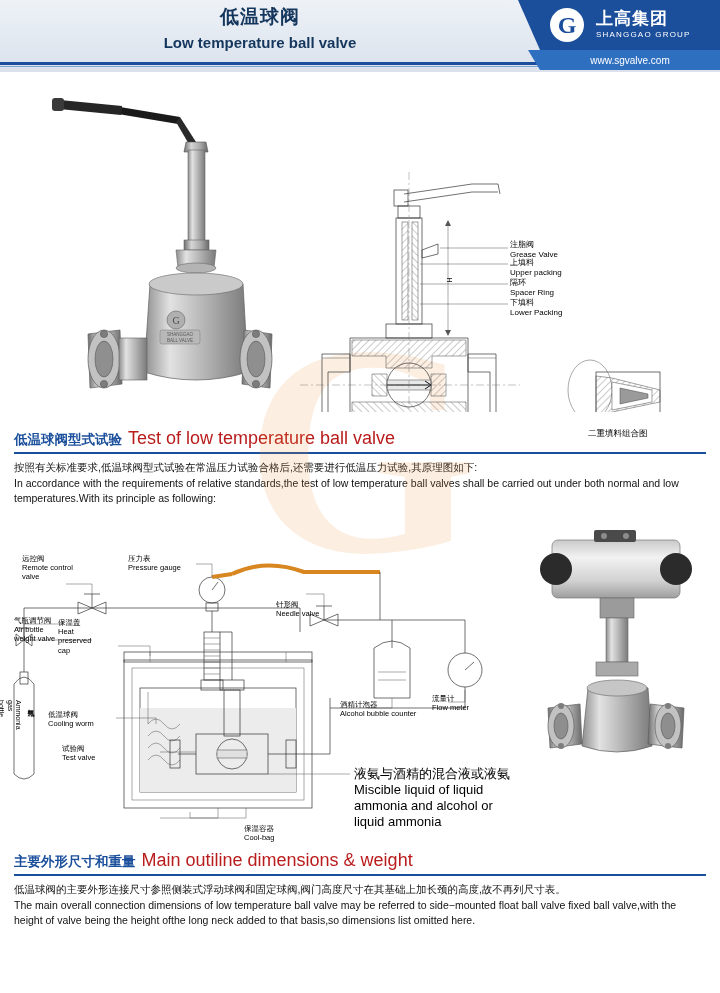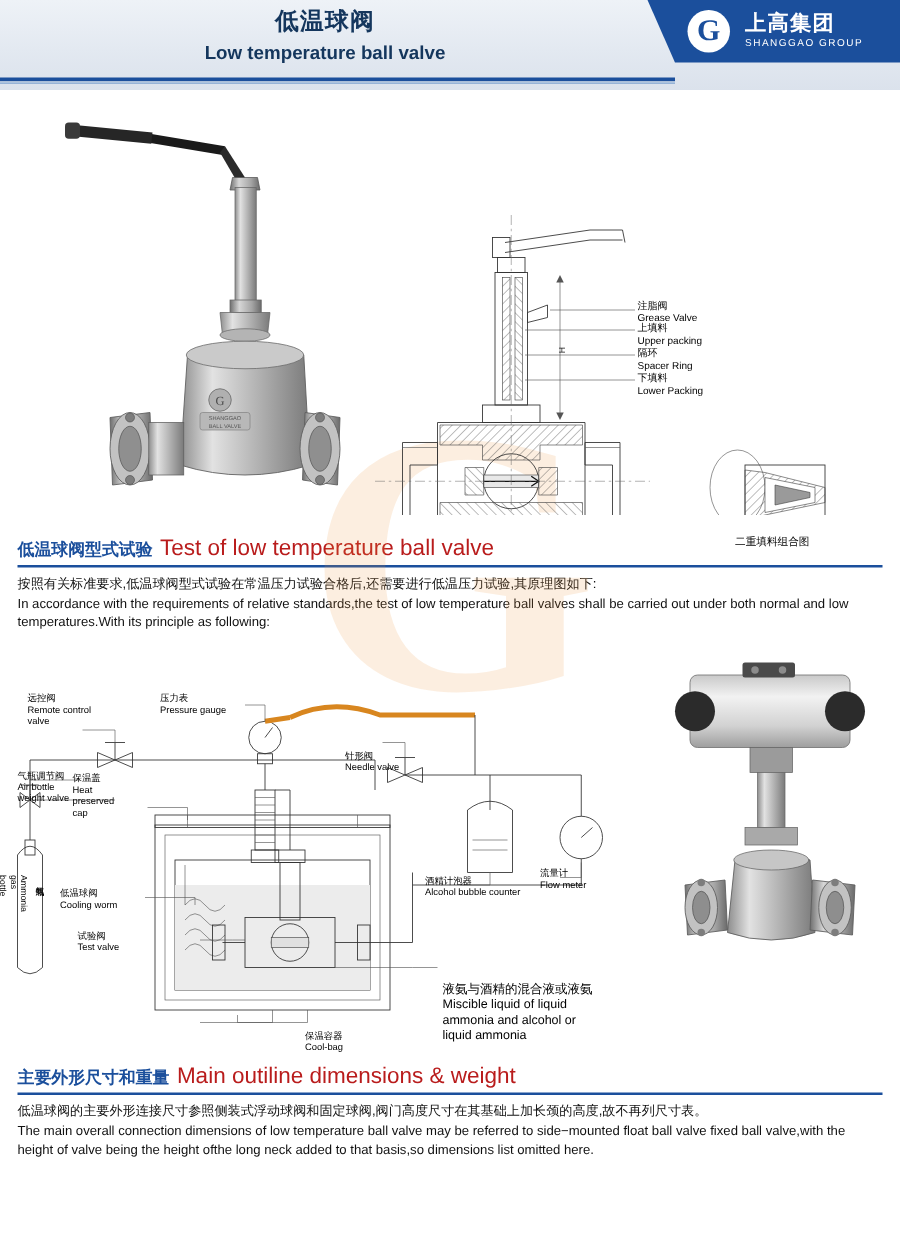--- a/index.html
+++ b/index.html
@@ -110,20 +110,21 @@
   <div class="header-rule2"></div>
 
   <div class="logo-box">
     <div class="logo-g">G</div>
     <div class="logo-text">
       <div class="logo-cn">上高集团</div>
       <div class="logo-en">SHANGGAO GROUP</div>
     </div>
   </div>
 
+  <div class="url-bar">www.sgvalve.com</div>
 </div>
 
 <div class="watermark">G</div>
 
 <div class="fig-area" style="height:340px;">
 <svg width="720" height="340" viewBox="0 0 720 340">
   <defs>
     <linearGradient id="metal" x1="0" y1="0" x2="1" y2="0">
       <stop offset="0%" stop-color="#8d8d8d"></stop>
       <stop offset="25%" stop-color="#e2e2e2"></stop>
@@ -458,21 +459,21 @@
 <div style="position:absolute;left:340px;top:188px;font-size:7.5px;line-height:1.25;">
   <div>酒精计泡器</div>
   <div>Alcohol bubble counter</div>
 </div>
 
 <div style="position:absolute;left:432px;top:182px;font-size:7.5px;line-height:1.25;">
   <div>流量计</div>
   <div>Flow meter</div>
 </div>
 
-<div style="position:absolute;left:354px;top:254px;font-size:10px;line-height:1.25;margin-top:20px;">
+<div style="position:absolute;left:354px;top:254px;font-size:13px;line-height:1.25;">
   <div>液氨与酒精的混合液或液氨</div>
   <div style="white-space:pre-line">Miscible liquid of liquid
 ammonia and alcohol or
 liquid ammonia</div>
 </div>
 
 <div style="position:absolute;left:200px;top:312px;font-size:7.5px;line-height:1.25;text-align:left;margin-left:44px;">
   <div>保温容器</div>
   <div>Cool-bag</div>
 </div>

